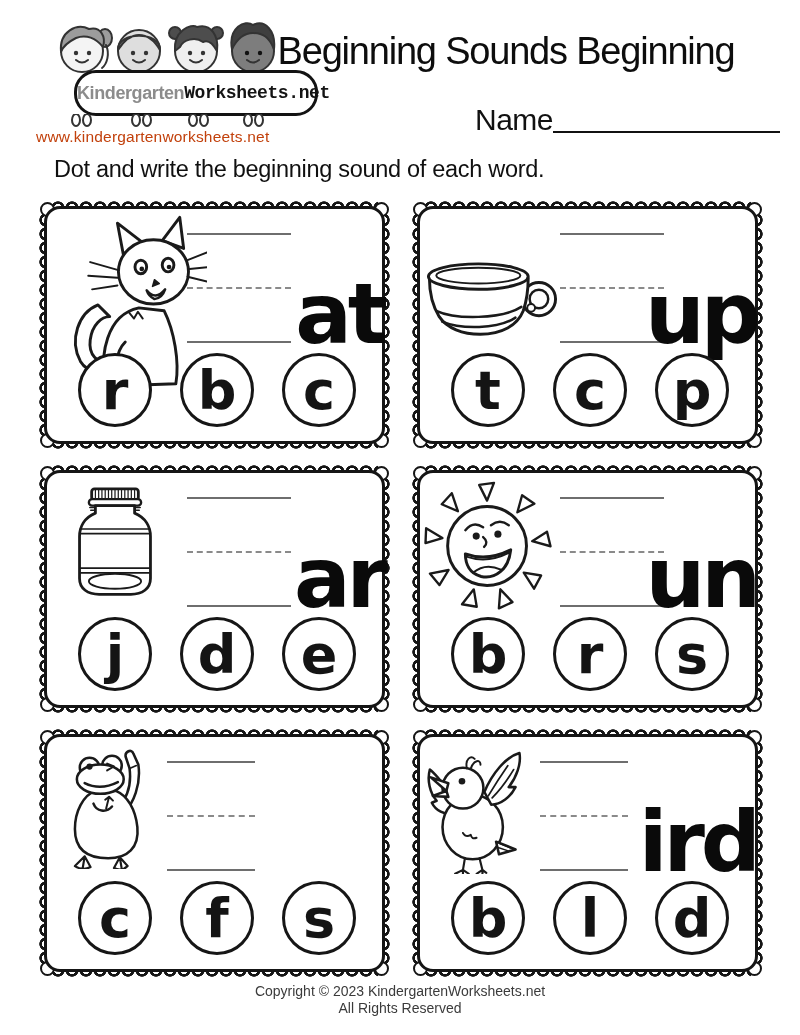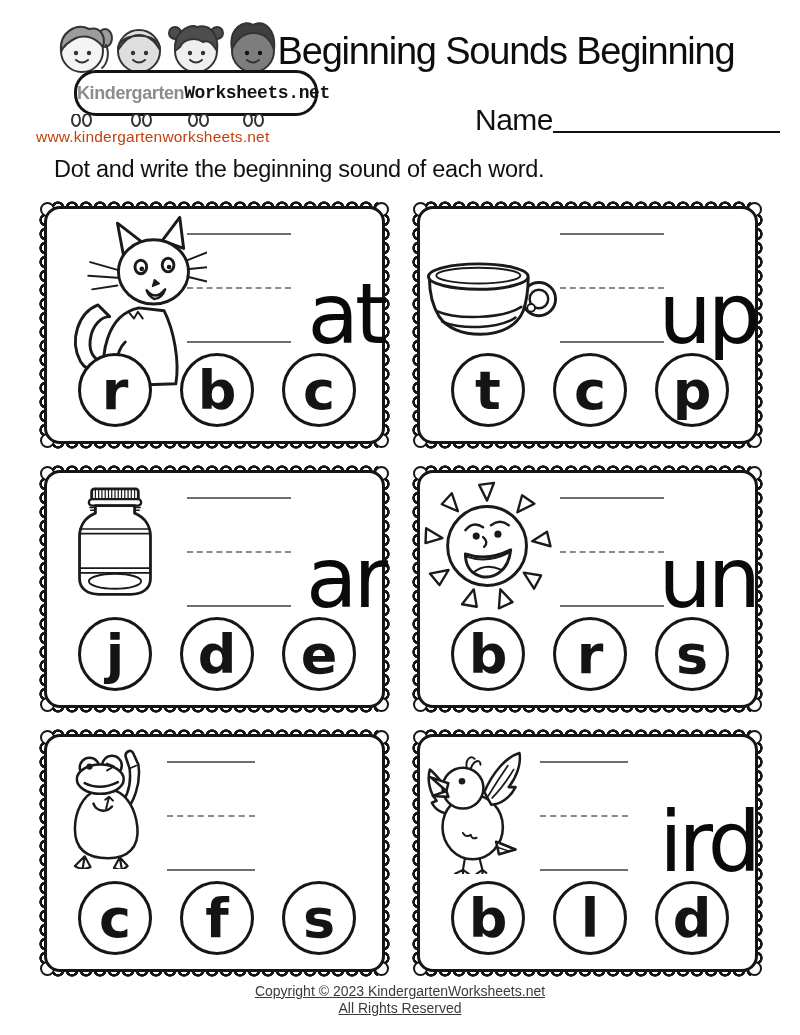--- a/index.html
+++ b/index.html
@@ -69,35 +69,35 @@
   .a-bird { left:4px;  top:10px; }
 
   .gl { position:absolute; left:140px; width:104px; height:0; }
   .gl1 { top:24px;  border-top:2px solid #6e6e6e; }
   .gl2 { top:78px;  border-top:2px dashed #8a8a8a; }
   .gl3 { top:132px; border-top:2px solid #6e6e6e; }
   .card--long .gl { left:120px; width:88px; }
 
   .word {
     position:absolute; right:-2px; top:57px;
-    font-family:"DejaVu Sans", sans-serif; font-weight:normal;
+    font-family:"DejaVu Sans", sans-serif; font-weight:bold;
     font-size:84px; line-height:96px; letter-spacing:-4px;
     color:#0a0a0a; white-space:nowrap;
   }
   .letter-circle {
     position:absolute; top:144px; width:74px; height:74px;
     border:3px solid #161616; border-radius:50%; background:#fff;
     display:flex; align-items:center; justify-content:center; box-sizing:border-box;
     font-family:"DejaVu Sans", sans-serif; font-weight:bold; font-size:54px; color:#141414;
   }
   .lc0 { left:31px; } .lc1 { left:133px; } .lc2 { left:235px; }
 
   
   .footer { position:absolute; top:983px; left:0; width:100%; text-align:center;
-    font-size:14px; line-height:17px; color:#3b3b3b;text-decoration:underline; }
+    font-size:14px; line-height:17px; color:#3b3b3b; }
 
   svg .ln { fill:none; }
 </style>
 </head>
 <body>
 
 <div class="page">
 
   <div class="logo">
     <svg class="kids" width="230" height="58" viewBox="0 0 230 58">

